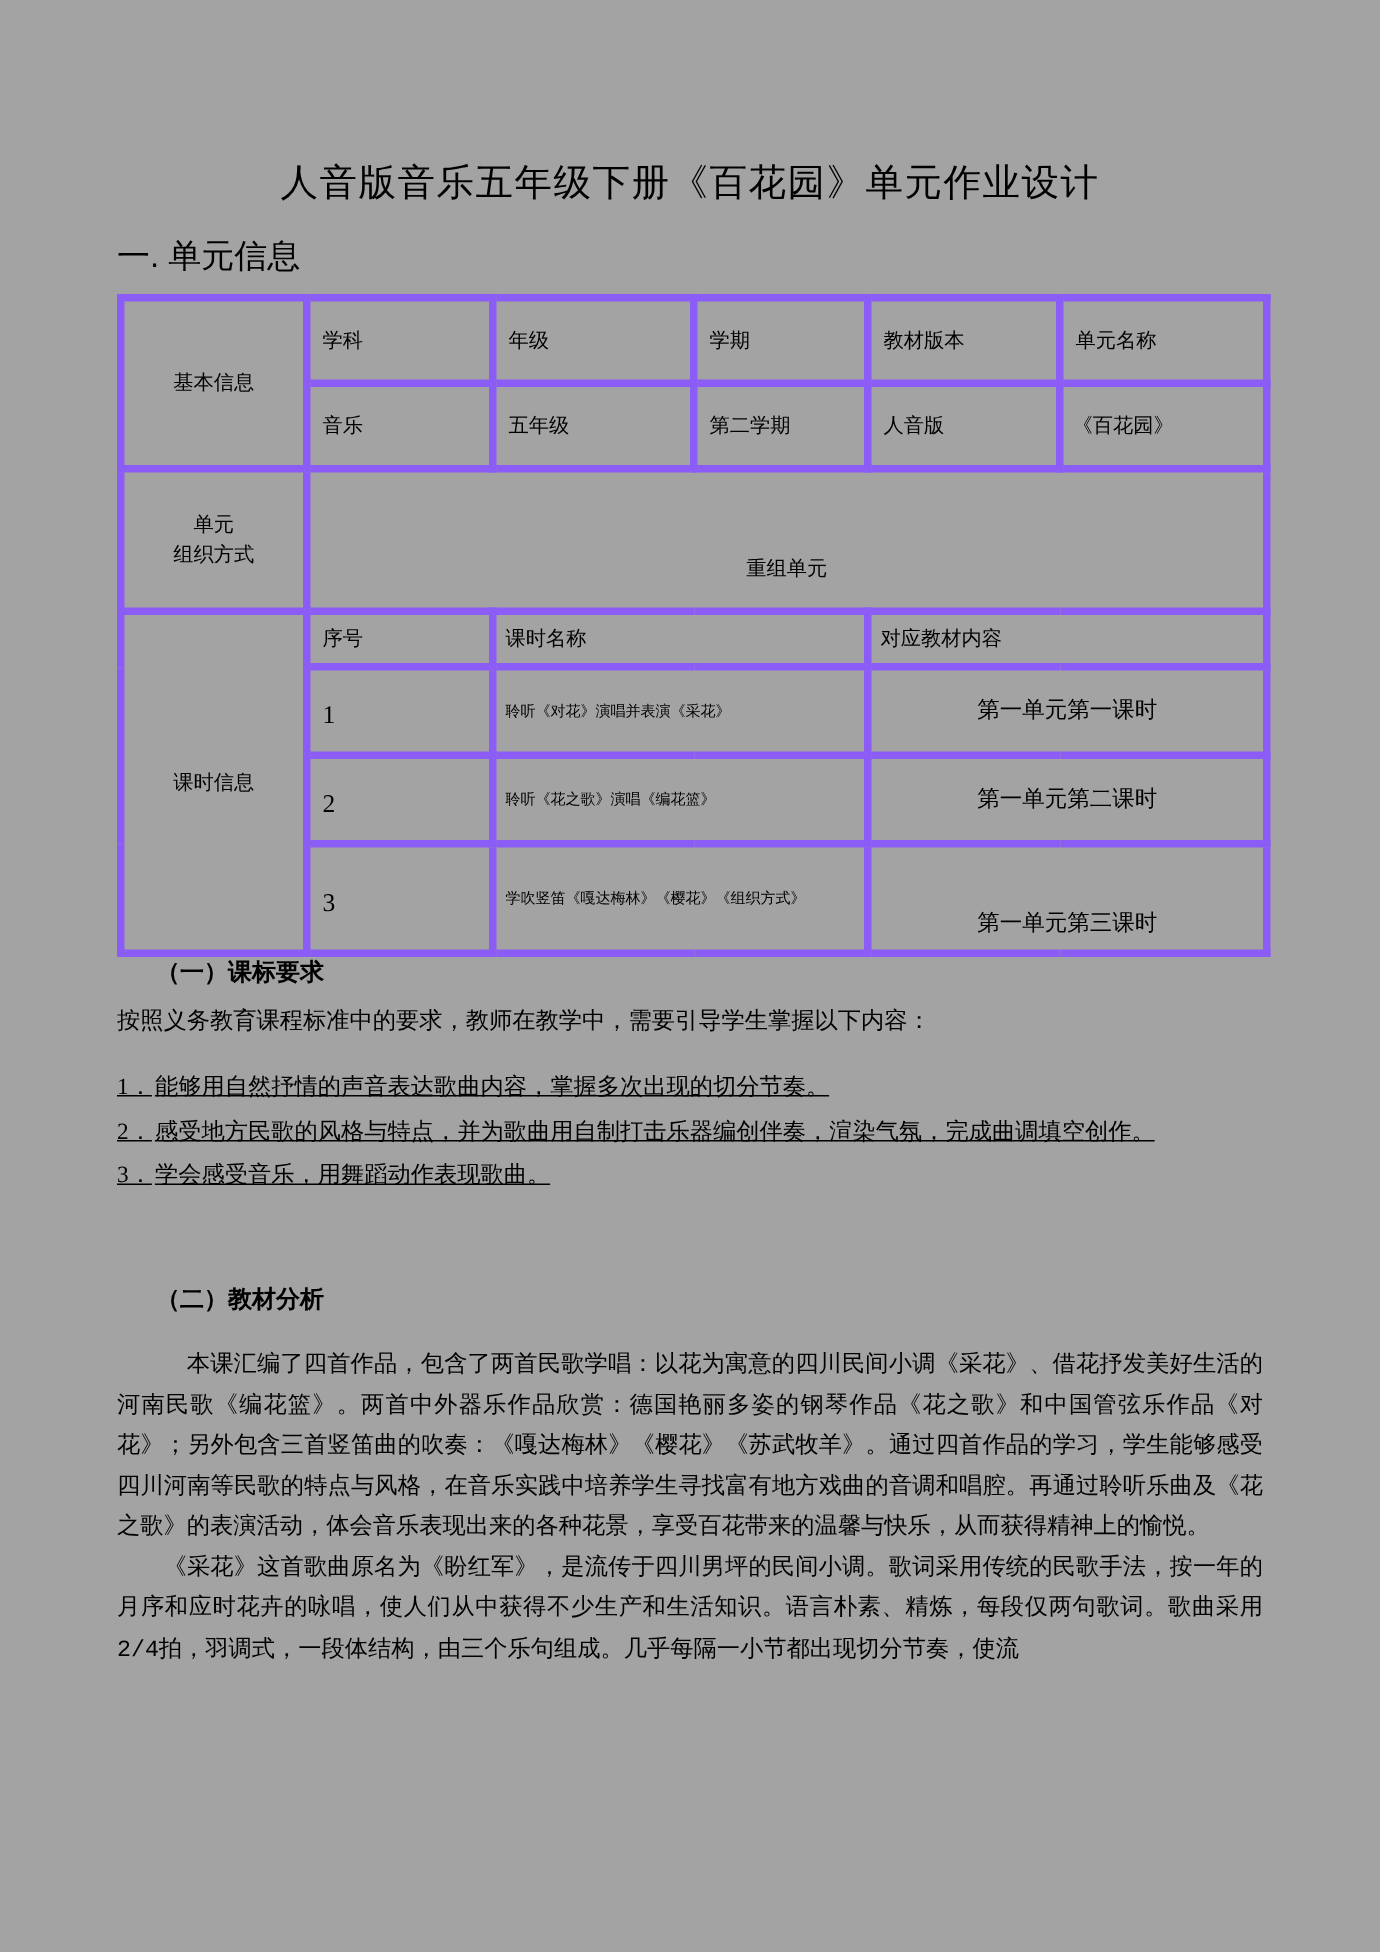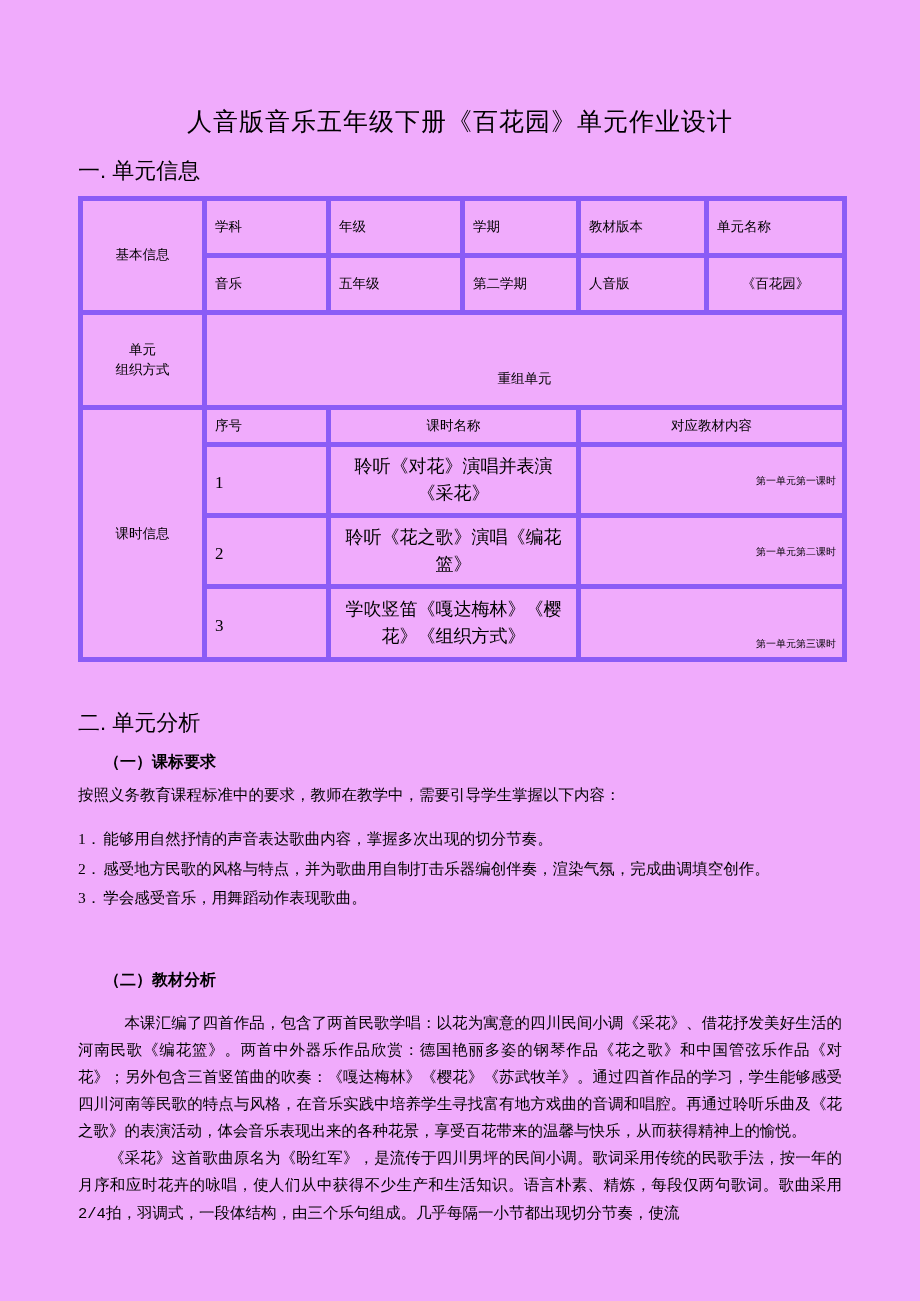--- a/index.html
+++ b/index.html
@@ -10,21 +10,21 @@
   body {
     font-family: "Liberation Serif", "DejaVu Serif", serif;
     color: #000000;
   }
   .page {
     position: relative;
     width: 920px;
     min-height: 1301px;
     box-sizing: border-box;
     padding: 105px 78px 40px 78px;
-    background: #f0abfc;
+    background: #a3a3a3;
   }
   h1.doc-title {
     font-size: 25px;
     font-weight: normal;
     text-align: center;
     margin: 0 0 18px 0;
     letter-spacing: 1px;
     font-family: "Liberation Sans", sans-serif;
   }
   h2.section-title {
@@ -53,51 +53,51 @@
     table-layout: fixed;
     font-size: 13.5px;
   }
   table.info-table td {
     border: 5px solid #8b5cf6;
     padding: 6px 6px;
     vertical-align: middle;
     line-height: 1.5;
   }
   .c-left { text-align: left; }
-  .c-center { text-align: center; }
+  .c-center { text-align: left; }
   .pad-left { padding-left: 8px !important; }
   .rowlabel { text-align: center; }
   .tall-1 { height: 40px; }
   .tall-2 { height: 40px; }
   .unit-org-label { height: 78px; }
   .merge-center { text-align: center; }
   .seq-cell {
     font-size: 17px;
     vertical-align: bottom;
     padding-bottom: 2px !important;
   }
   .lesson-row td { height: 42px; }
   .lesson-row.tall td { height: 56px; }
-  .lesson-name { text-align: center; font-size: 18px; }
-  .lesson-map { text-align: right; font-size: 10px; }
+  .lesson-name { font-size: 10px; }
+  .lesson-map { text-align: center; font-size: 15px; }
   .lesson-map.low { vertical-align: bottom; }
   .body-text {
     font-size: 15.5px;
     line-height: 1.75;
     margin: 0;
     text-align: justify;
   }
   .req-list {
     margin: 16px 0 0 0;
     padding: 0;
     list-style: none;
     font-size: 15.5px;
     line-height: 1.9;
   }
-  .req-list li { margin: 0; }
+  .req-list li { margin: 0; text-decoration: underline; }
   .num { margin-right: 2px; }
   .analysis-para {
     font-size: 15.5px;
     line-height: 1.75;
     text-align: justify;
     margin: 0;
     font-family: Liberation Mono, monospace;
   }
   .analysis-para + .analysis-para { margin-top: 0; }
   .p-indent { text-indent: 2em; }
@@ -162,21 +162,20 @@
         <td class="lesson-map" colspan="2">第一单元第二课时</td>
       </tr>
       <tr class="lesson-row tall">
         <td class="seq-cell c-left pad-left">3</td>
         <td class="lesson-name" colspan="2">学吹竖笛《嘎达梅林》《樱花》《组织方式》</td>
         <td class="lesson-map low" colspan="2">第一单元第三课时</td>
       </tr>
     </tbody>
   </table>
 
-  <h2 class="section-title spaced">二. 单元分析</h2>
 
   <h3 class="sub-title">（一）课标要求</h3>
 
   <p class="body-text">按照义务教育课程标准中的要求，教师在教学中，需要引导学生掌握以下内容：</p>
 
   <ul class="req-list">
     <li><span class="num">1．</span><span>能够用自然抒情的声音表达歌曲内容，掌握多次出现的切分节奏。</span></li>
     <li><span class="num">2．</span><span>感受地方民歌的风格与特点，并为歌曲用自制打击乐器编创伴奏，渲染气氛，完成曲调填空创作。</span></li>
     <li><span class="num">3．</span><span>学会感受音乐，用舞蹈动作表现歌曲。</span></li>
   </ul>

